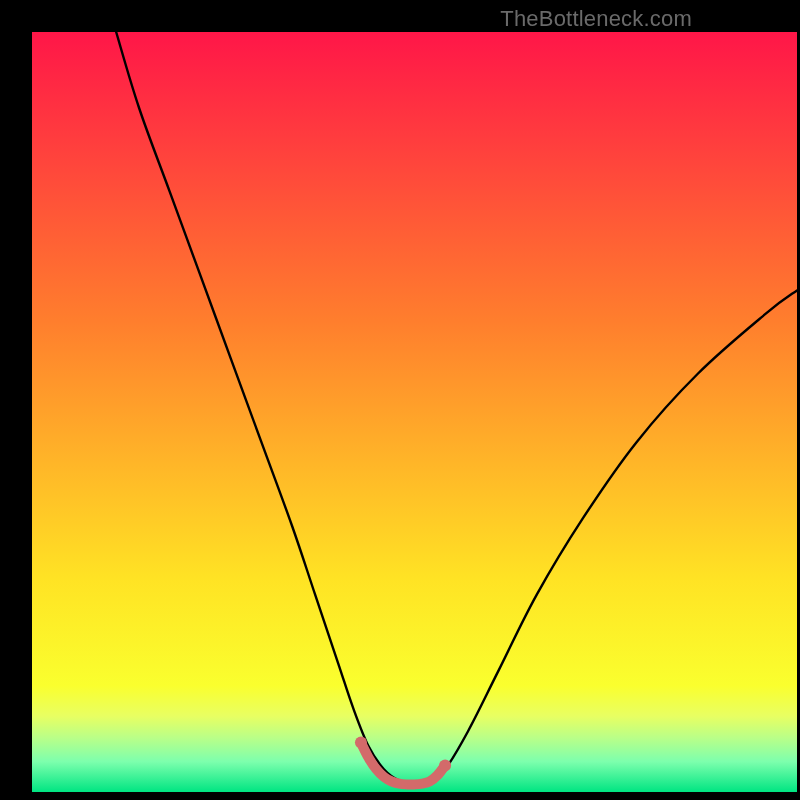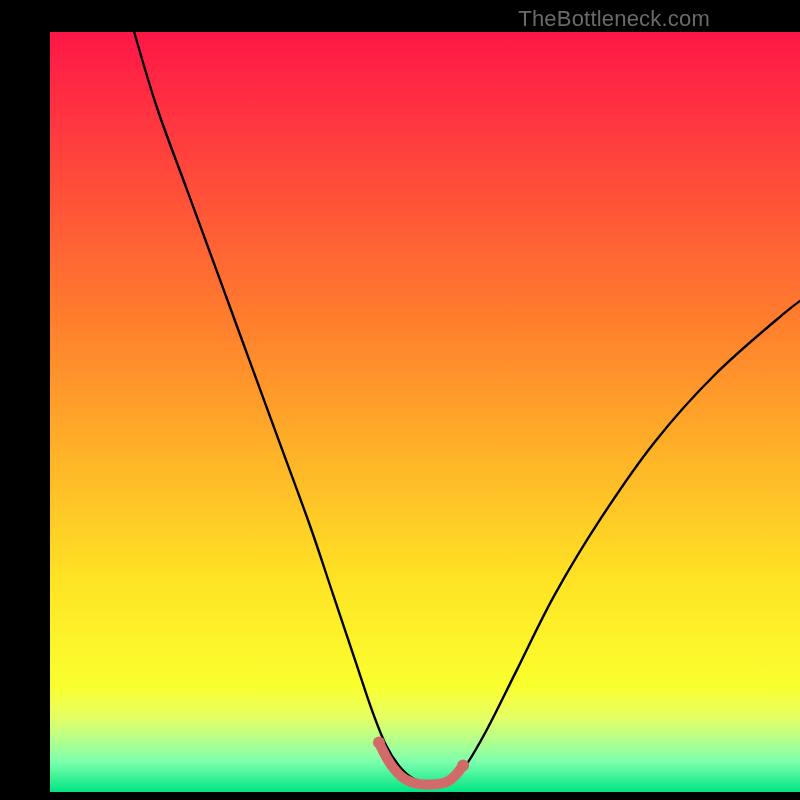--- a/index.html
+++ b/index.html
@@ -9,21 +9,20 @@
     height: 800px;
     overflow: hidden;
     background: #000;
     font-family: Arial, Helvetica, sans-serif;
   }
   .frame {
     position: relative;
     width: 700px;
     height: 800px;
     background: #000;
-    margin-left: 18px;
   }
   .plot {
     position: absolute;
     left: 32px;
     top: 32px;
     width: 765px;
     height: 760px;
     overflow: hidden;
   }
   .watermark {

